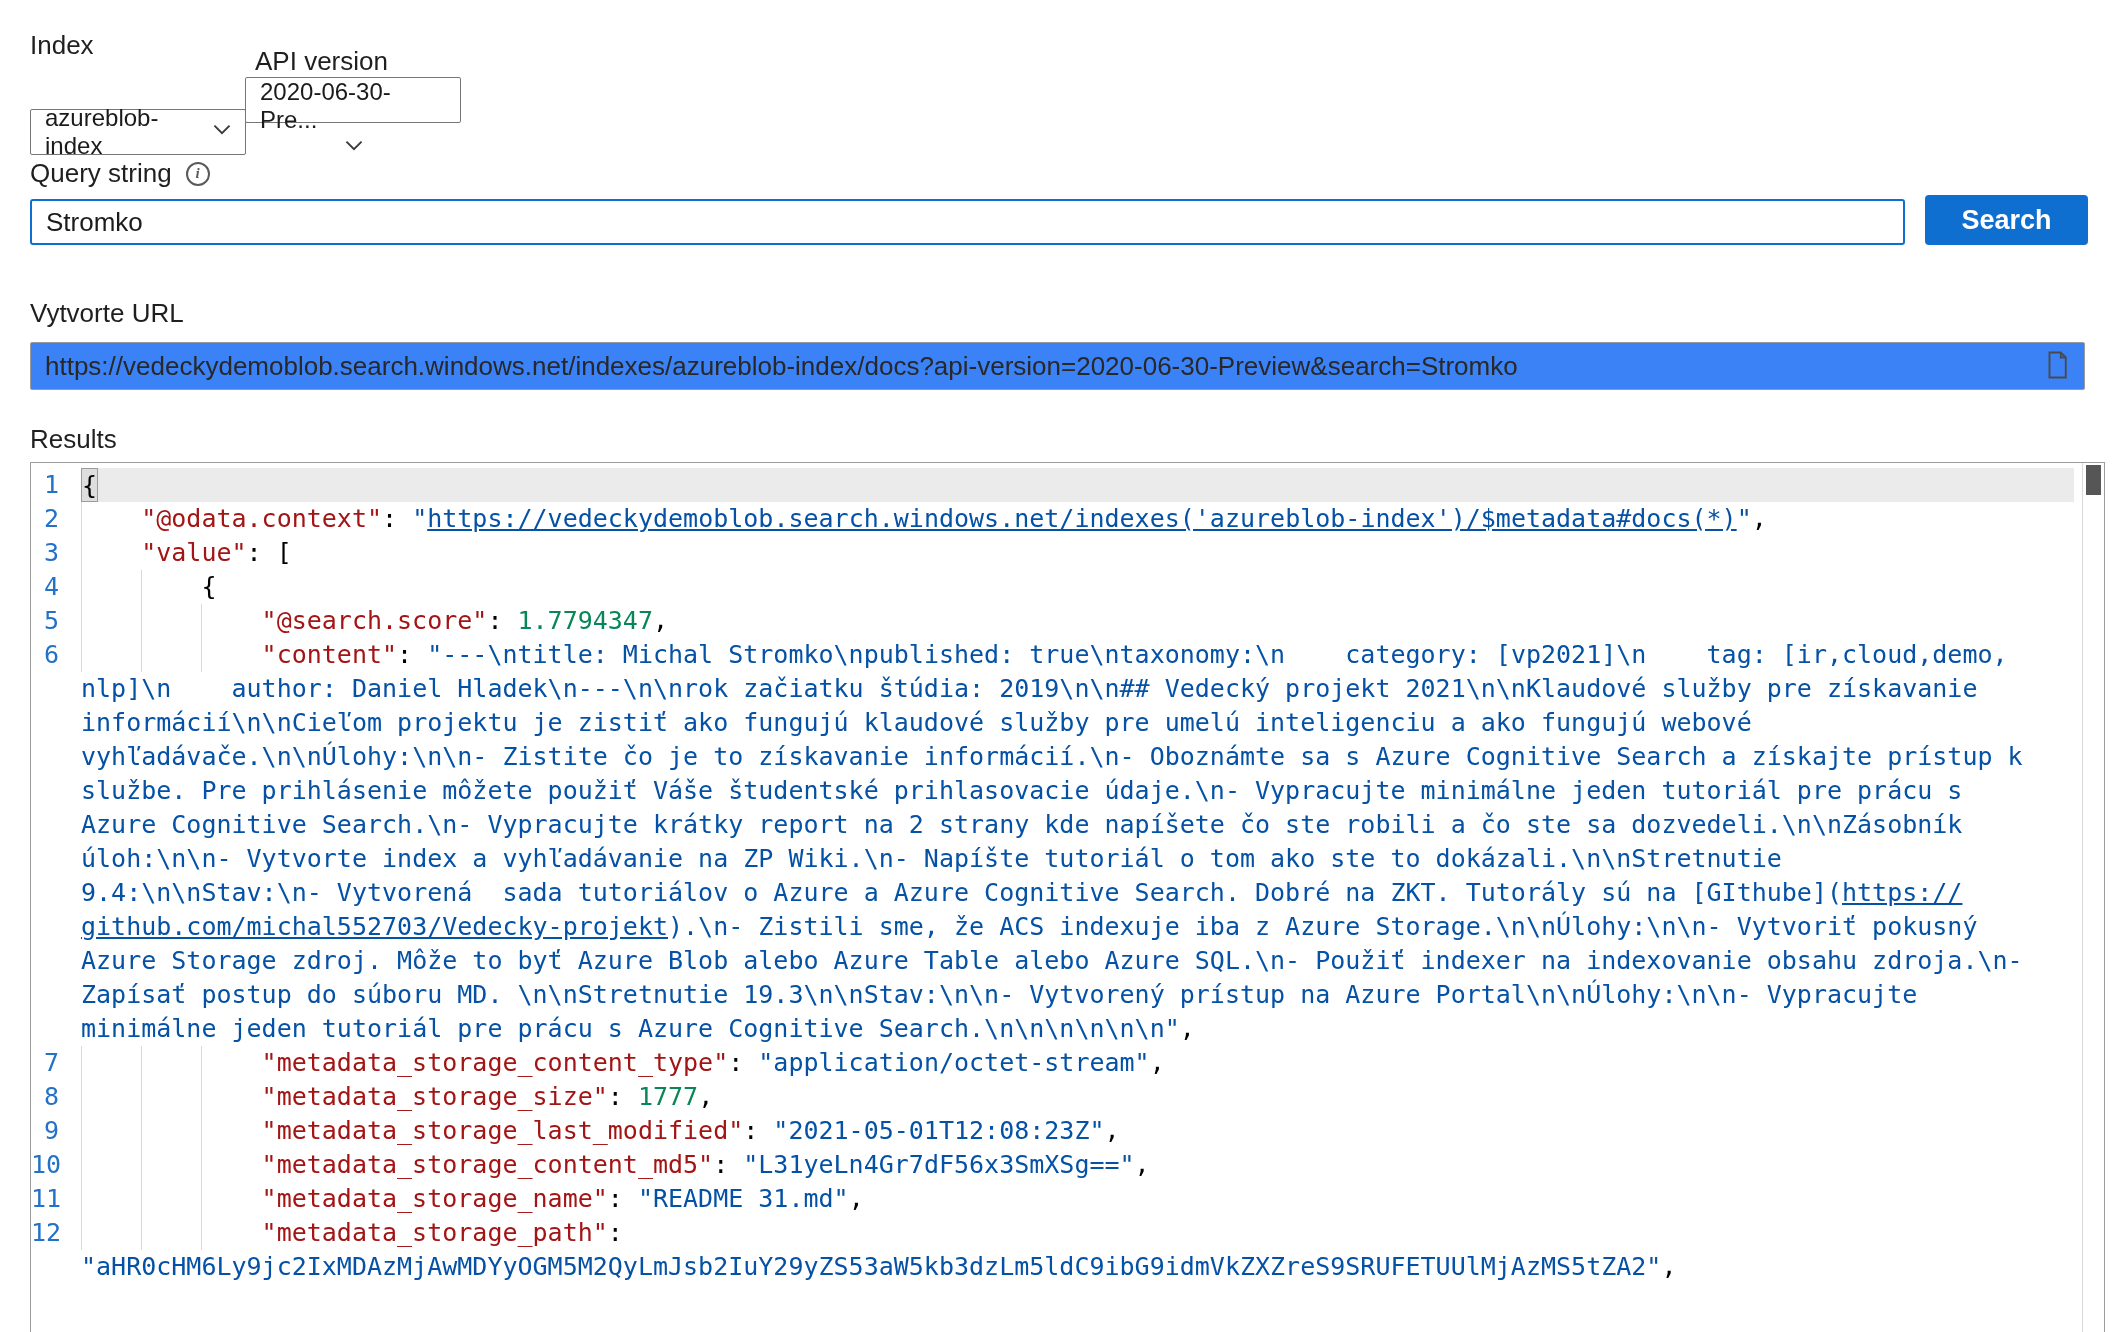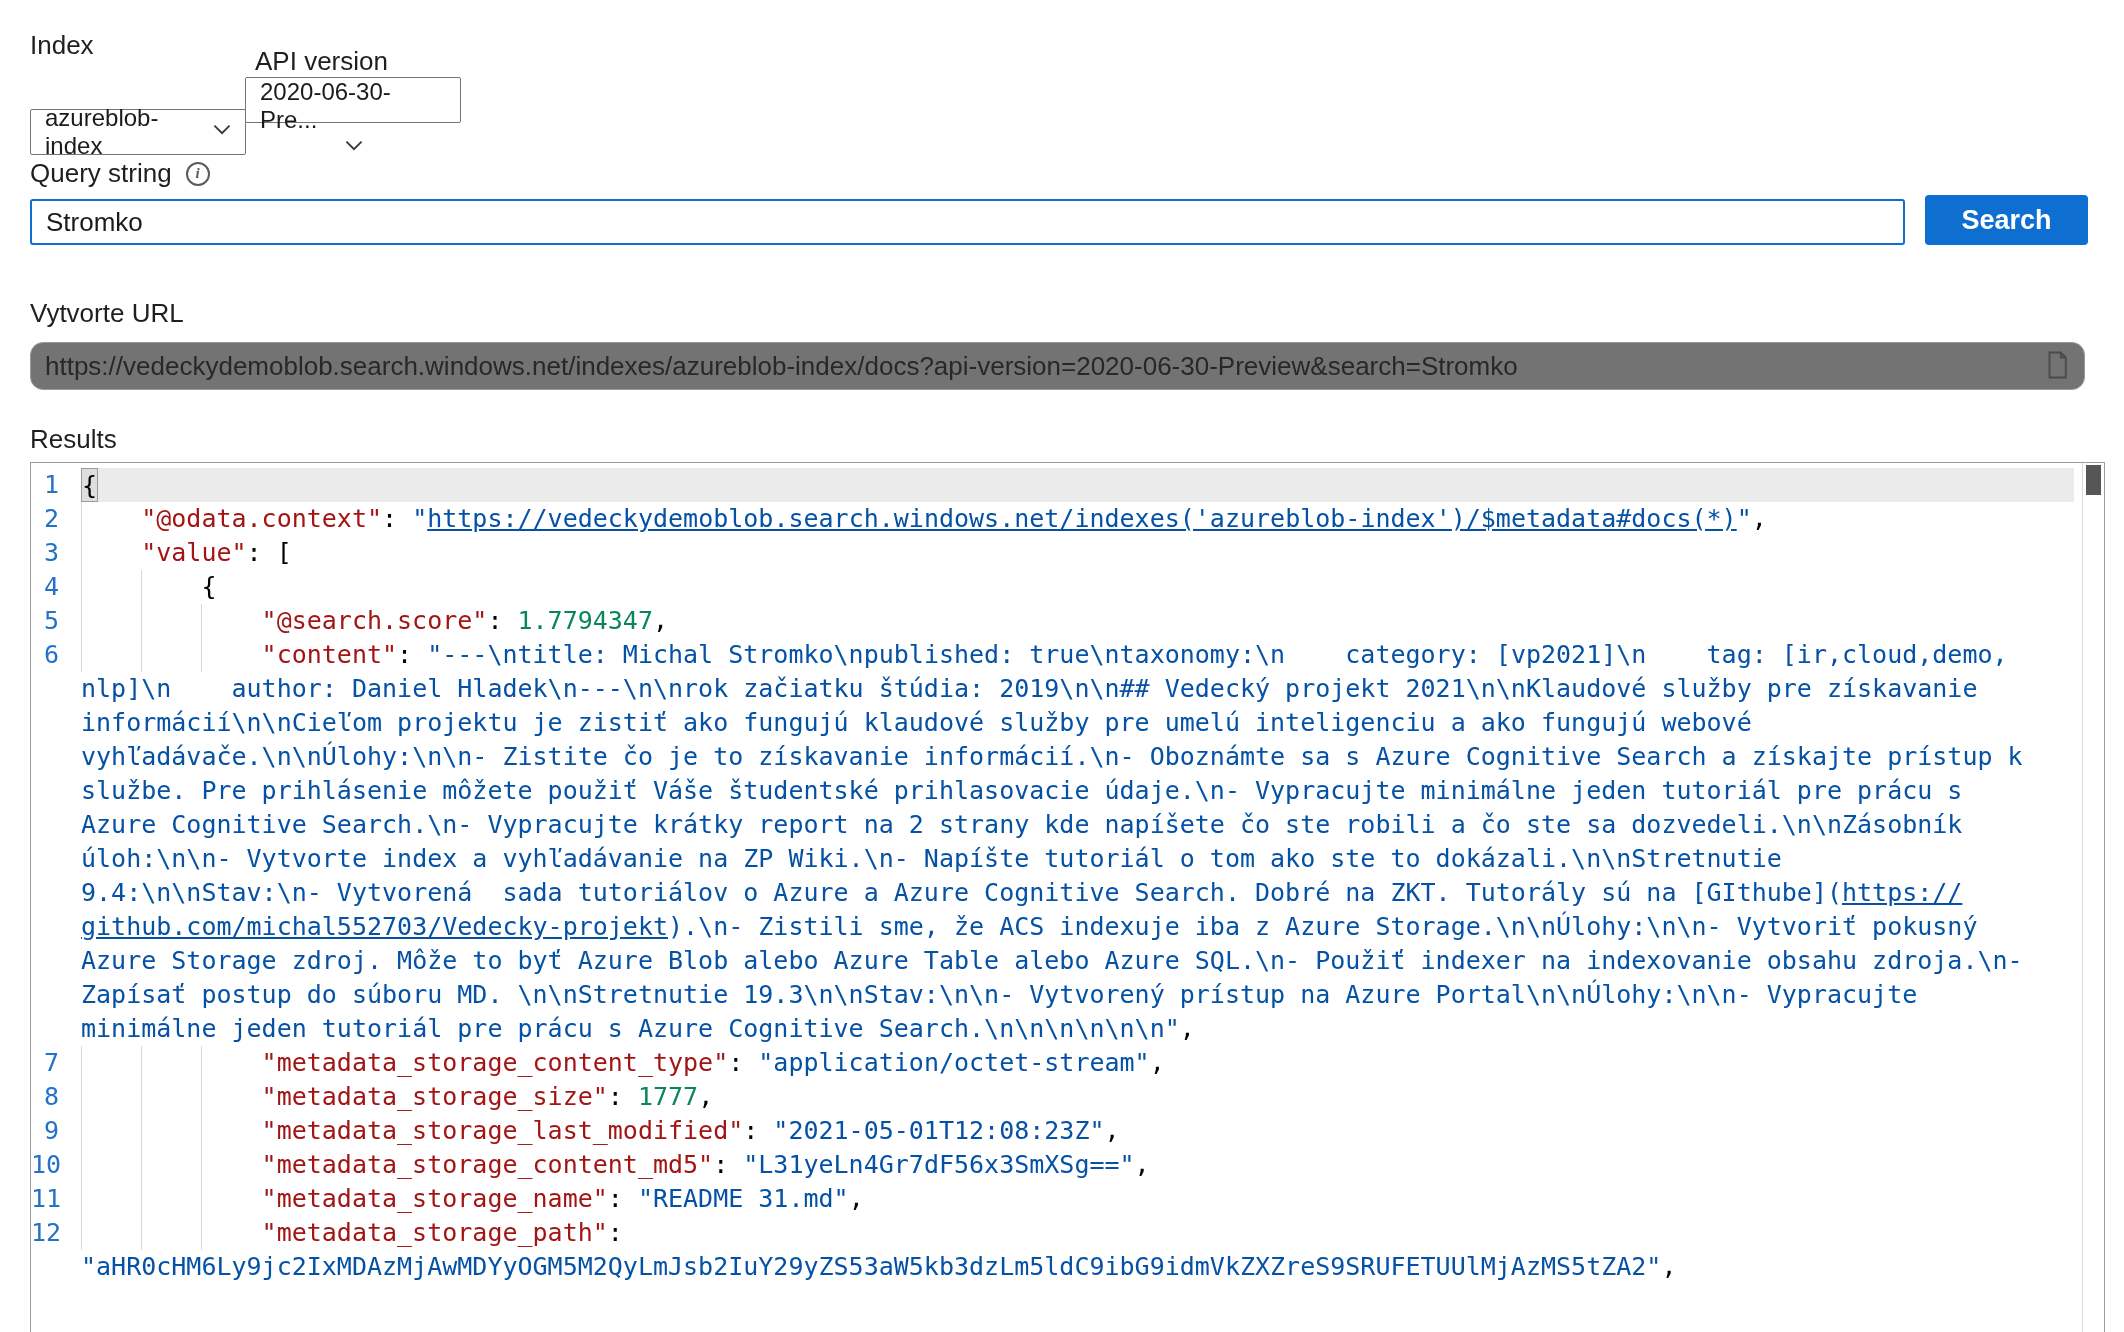--- a/index.html
+++ b/index.html
@@ -20,21 +20,21 @@
                  font-style:italic; font-weight:bold; }
 
   #query-input { border:2px solid #0f6fd0; border-radius:3px; padding:0 14px;
                  font-size:26px; color:#1b1b1b; outline:none;
                  font-family:"Liberation Sans", sans-serif; }
 
   #search-btn { background:#0f6fd0; color:#ffffff; border:none; border-radius:4px;
                 font-size:27px; font-weight:600; cursor:pointer;
                 font-family:"Liberation Sans", sans-serif; }
 
-  #url-box { background:#737373; border:1px solid #9a9a9a; border-radius:13px;
+  #url-box { background:#3b82f6; border:1px solid #9a9a9a; border-radius:2px;
              display:flex; align-items:center; padding:0 14px; font-size:26px; color:#282828; }
   #url-text { flex:1; white-space:nowrap; overflow:hidden; }
   #copy-btn { flex:none; background:none; border:none; cursor:pointer; padding:0; margin-left:10px; }
 
   #editor { border:1px solid #9d9d9d; background:#fff; overflow:hidden; padding-top:5px; }
   .ed-row { display:flex; height:34px; line-height:34px;
             font-family:"DejaVu Sans Mono", monospace; font-size:25px; padding-right:30px; }
   .ed-row .ln { flex:none; width:50px; padding-right:22px; text-align:right; color:#2472c8; }
   .ed-row .code { flex:1; display:flex; align-items:stretch; min-width:0; overflow:hidden; }
   .ed-row.cur .code { background:#ebebeb; }

